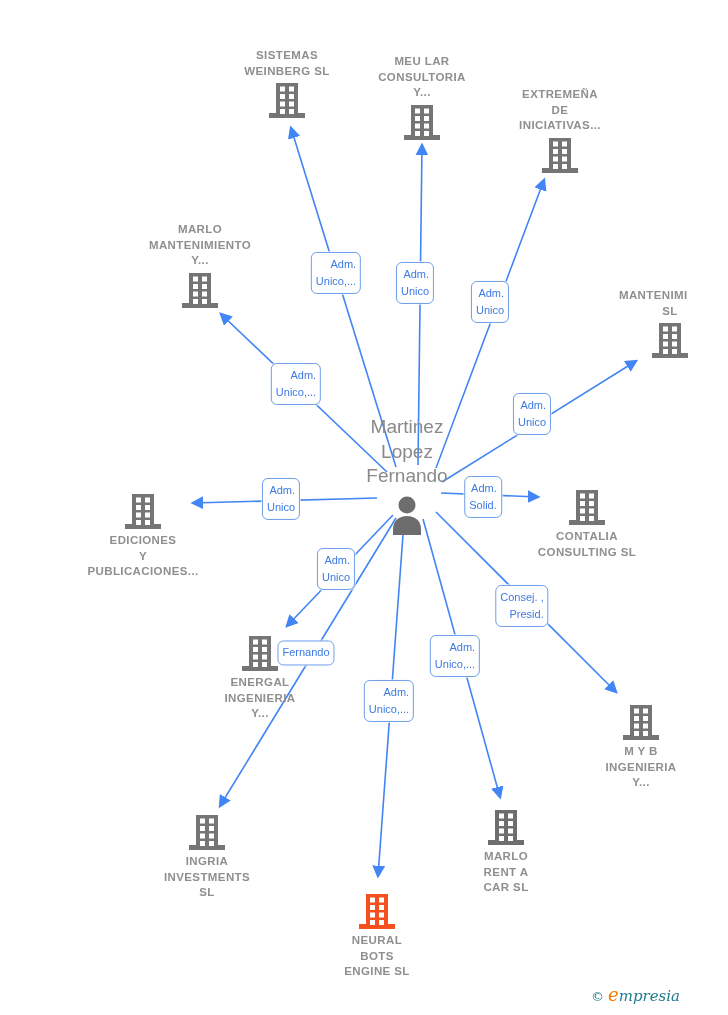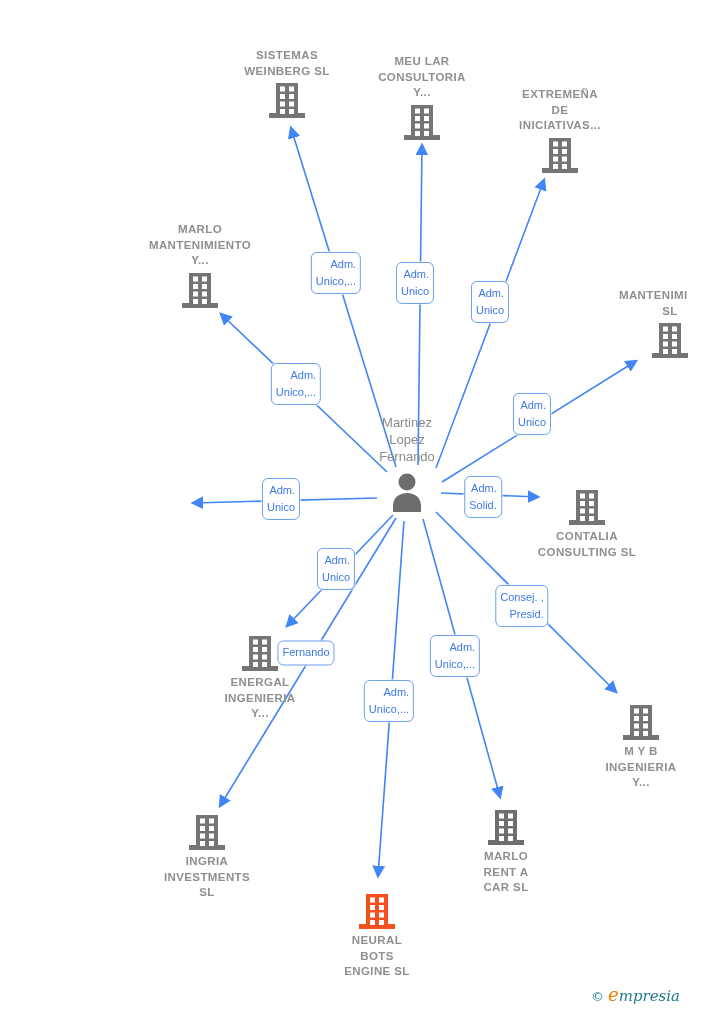--- a/index.html
+++ b/index.html
@@ -42,21 +42,21 @@
     position: absolute;
     width: 150px;
     display: flex;
     flex-direction: column;
     align-items: center;
     gap: 6px;
     cursor: pointer;
   }
   .center-node .cname {
     color: #8a8a8a;
-    font-size: 13px;
+    font-size: 19px;
     line-height: 1.3;
     text-align: center;
     white-space: pre-line;
   }
   .edge-label {
     position: absolute;
     transform: translate(-50%, -50%);
     background: #ffffff;
     border: 1.5px solid #6d9eeb;
     border-radius: 6px;
@@ -199,20 +199,39 @@
         <rect x="13" y="11" width="5" height="5"></rect>
           <rect x="22" y="11" width="5" height="5"></rect>
         <rect x="13" y="18.5" width="5" height="5"></rect>
           <rect x="22" y="18.5" width="5" height="5"></rect>
         <rect x="13" y="26" width="5" height="5"></rect>
           <rect x="22" y="26" width="5" height="5"></rect>
       </g>
     </svg>
   </div>
 
+  <div class="node" style="left:28px; top:494px;">
+    <svg class="bicon" width="40" height="35" viewBox="0 0 40 35">
+      <rect x="2" y="30" width="36" height="5" fill="#757575"></rect>
+      <rect x="9" y="0" width="22" height="31" fill="#757575"></rect>
+      <g fill="#ffffff">
+        <rect x="13" y="3.5" width="5" height="5"></rect>
+          <rect x="22" y="3.5" width="5" height="5"></rect>
+        <rect x="13" y="11" width="5" height="5"></rect>
+          <rect x="22" y="11" width="5" height="5"></rect>
+        <rect x="13" y="18.5" width="5" height="5"></rect>
+          <rect x="22" y="18.5" width="5" height="5"></rect>
+        <rect x="13" y="26" width="5" height="5"></rect>
+          <rect x="22" y="26" width="5" height="5"></rect>
+      </g>
+    </svg>
+    <span class="nlabel">EDICIONES
+Y
+PUBLICACIONES...</span>
+  </div>
 
   <div class="node" style="left:472px; top:490px;justify-content:center;">
     <svg class="bicon" width="40" height="35" viewBox="0 0 40 35">
       <rect x="2" y="30" width="36" height="5" fill="#757575"></rect>
       <rect x="9" y="0" width="22" height="31" fill="#757575"></rect>
       <g fill="#ffffff">
         <rect x="13" y="3.5" width="5" height="5"></rect>
           <rect x="22" y="3.5" width="5" height="5"></rect>
         <rect x="13" y="11" width="5" height="5"></rect>
           <rect x="22" y="11" width="5" height="5"></rect>

